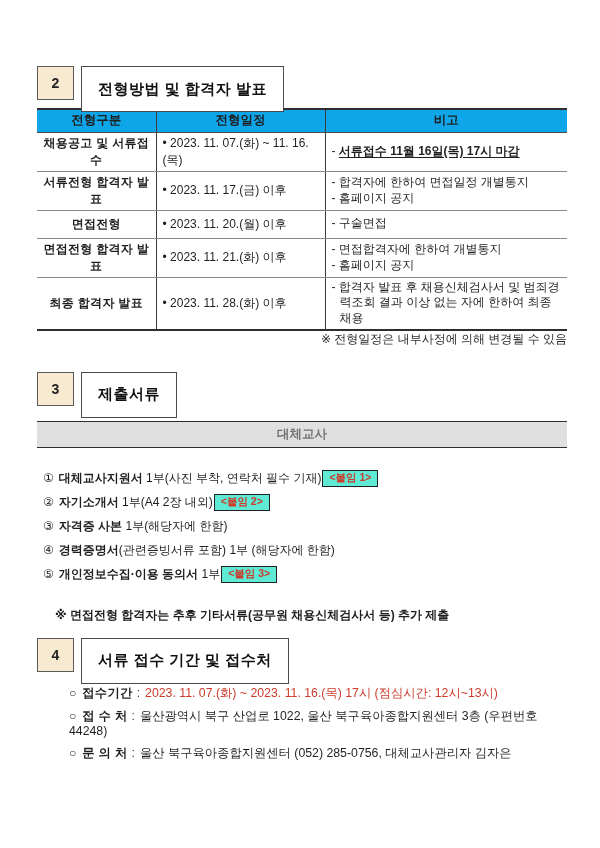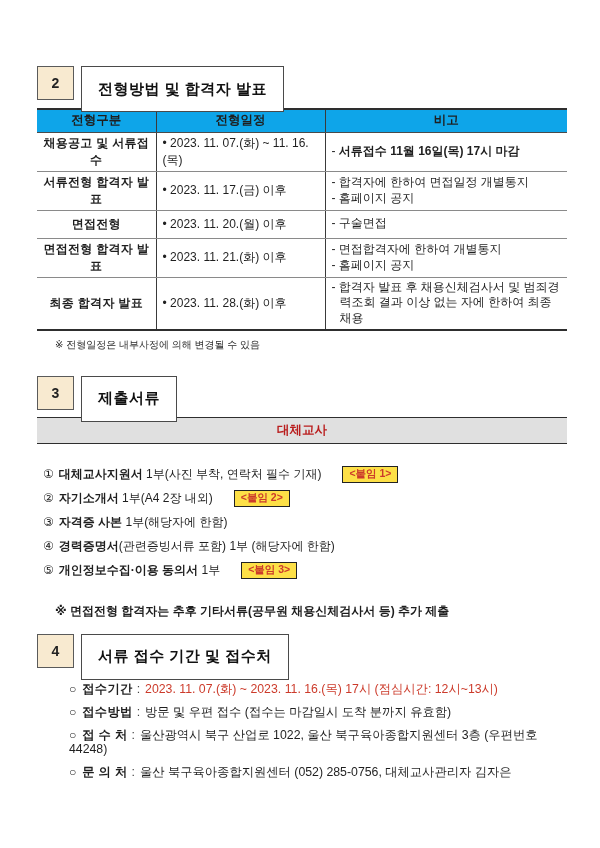--- a/index.html
+++ b/index.html
@@ -55,41 +55,41 @@
   table.sel-table td {
     border-bottom: 1px solid #8a8a8a;
     vertical-align: middle;
     padding: 2px 6px;
   }
   table.sel-table tr:last-child td { border-bottom: none; }
   td.cat { text-align: center; font-weight: bold; letter-spacing: 0.3px; }
   td.sched { text-align: left; padding-left: 9px; }
   td.note { text-align: left; padding-left: 7px; line-height: 1.32; }
   .note-line { padding-left: 8px; text-indent: -8px; }
-  .u-bold { font-weight: bold; text-underline-offset: 2px; }
-  .tbl-note { margin-top: 7px; margin-left: 18px; font-size: 10px; color: #2a2a2a; }
+  .u-bold { font-weight: bold; text-decoration: underline; text-underline-offset: 2px; }
+  .tbl-note { margin-left: 18px; font-size: 12px; color: #2a2a2a; text-align: right; }
   
   .mt-sec3 { margin-top: 24px; }
   .cat-bar {
-    margin-top: 7px;
+    margin-top: 15px;
     width: 530px; height: 27px;
     background: #e0e0e0;
     border-top: 1.6px solid #2e2e2e;
     border-bottom: 1.6px solid #2e2e2e;
     display: flex; align-items: center; justify-content: center;
-    font-weight: bold; font-size: 12.5px; color: #b91c1c;
+    font-weight: bold; font-size: 12.5px; color: #737373;
   }
   .doc-list { margin-top: 22px; margin-left: 6px; list-style: none; }
   .doc-list li { font-size: 12px; margin-bottom: 7px; display: flex; align-items: center; }
   .doc-marker { margin-right: 5px; }
   .doc-name { font-weight: bold; }
   .badge {
     display: inline-block;
-    margin-left: 21px;
-    background: #fde047;
+    margin-left: 1px;
+    background: #5eead4;
     border: 1.2px solid #222;
     color: #cc3b2b;
     font-weight: bold;
     font-size: 10.5px;
     padding: 1px 6px 2px 6px;
     line-height: 1.1;
   }
   .submit-note { margin-top: 24px; margin-left: 18px; font-size: 12px; font-weight: bold; color: #1d1d1d; }
   
   .mt-sec4 { margin-top: 14px; }
@@ -203,23 +203,20 @@
   <div class="sec-header mt-sec4">
     <div class="num-box">4</div>
     <div class="title-box">서류 접수 기간 및 접수처</div>
   </div>
 
   <ul class="recv-list">
     <li>
       <span class="recv-bullet">○</span><span class="recv-label">접수기간</span><span class="recv-colon">:</span><span class="red-text">2023. 11. 07.(화) ~ 2023. 11. 16.(목) 17시 (점심시간: 12시~13시)</span>
     </li>
     <li>
-      <span class="recv-bullet">○</span><span class="recv-label">접수방법</span><span class="recv-colon">:</span><span>방문 및 우편 접수 (접수는 마감일시 도착 분까지 유효함)</span>
-    </li>
-    <li>
       <span class="recv-bullet">○</span><span class="recv-label">접 수 처</span><span class="recv-colon">:</span><span>울산광역시 북구 산업로 1022, 울산 북구육아종합지원센터 3층 (우편번호 44248)</span>
     </li>
     <li>
       <span class="recv-bullet">○</span><span class="recv-label">문 의 처</span><span class="recv-colon">:</span><span>울산 북구육아종합지원센터 (052) 285-0756, 대체교사관리자 김자은</span>
     </li>
   </ul>
 
 </div>
 
 </body></html>

